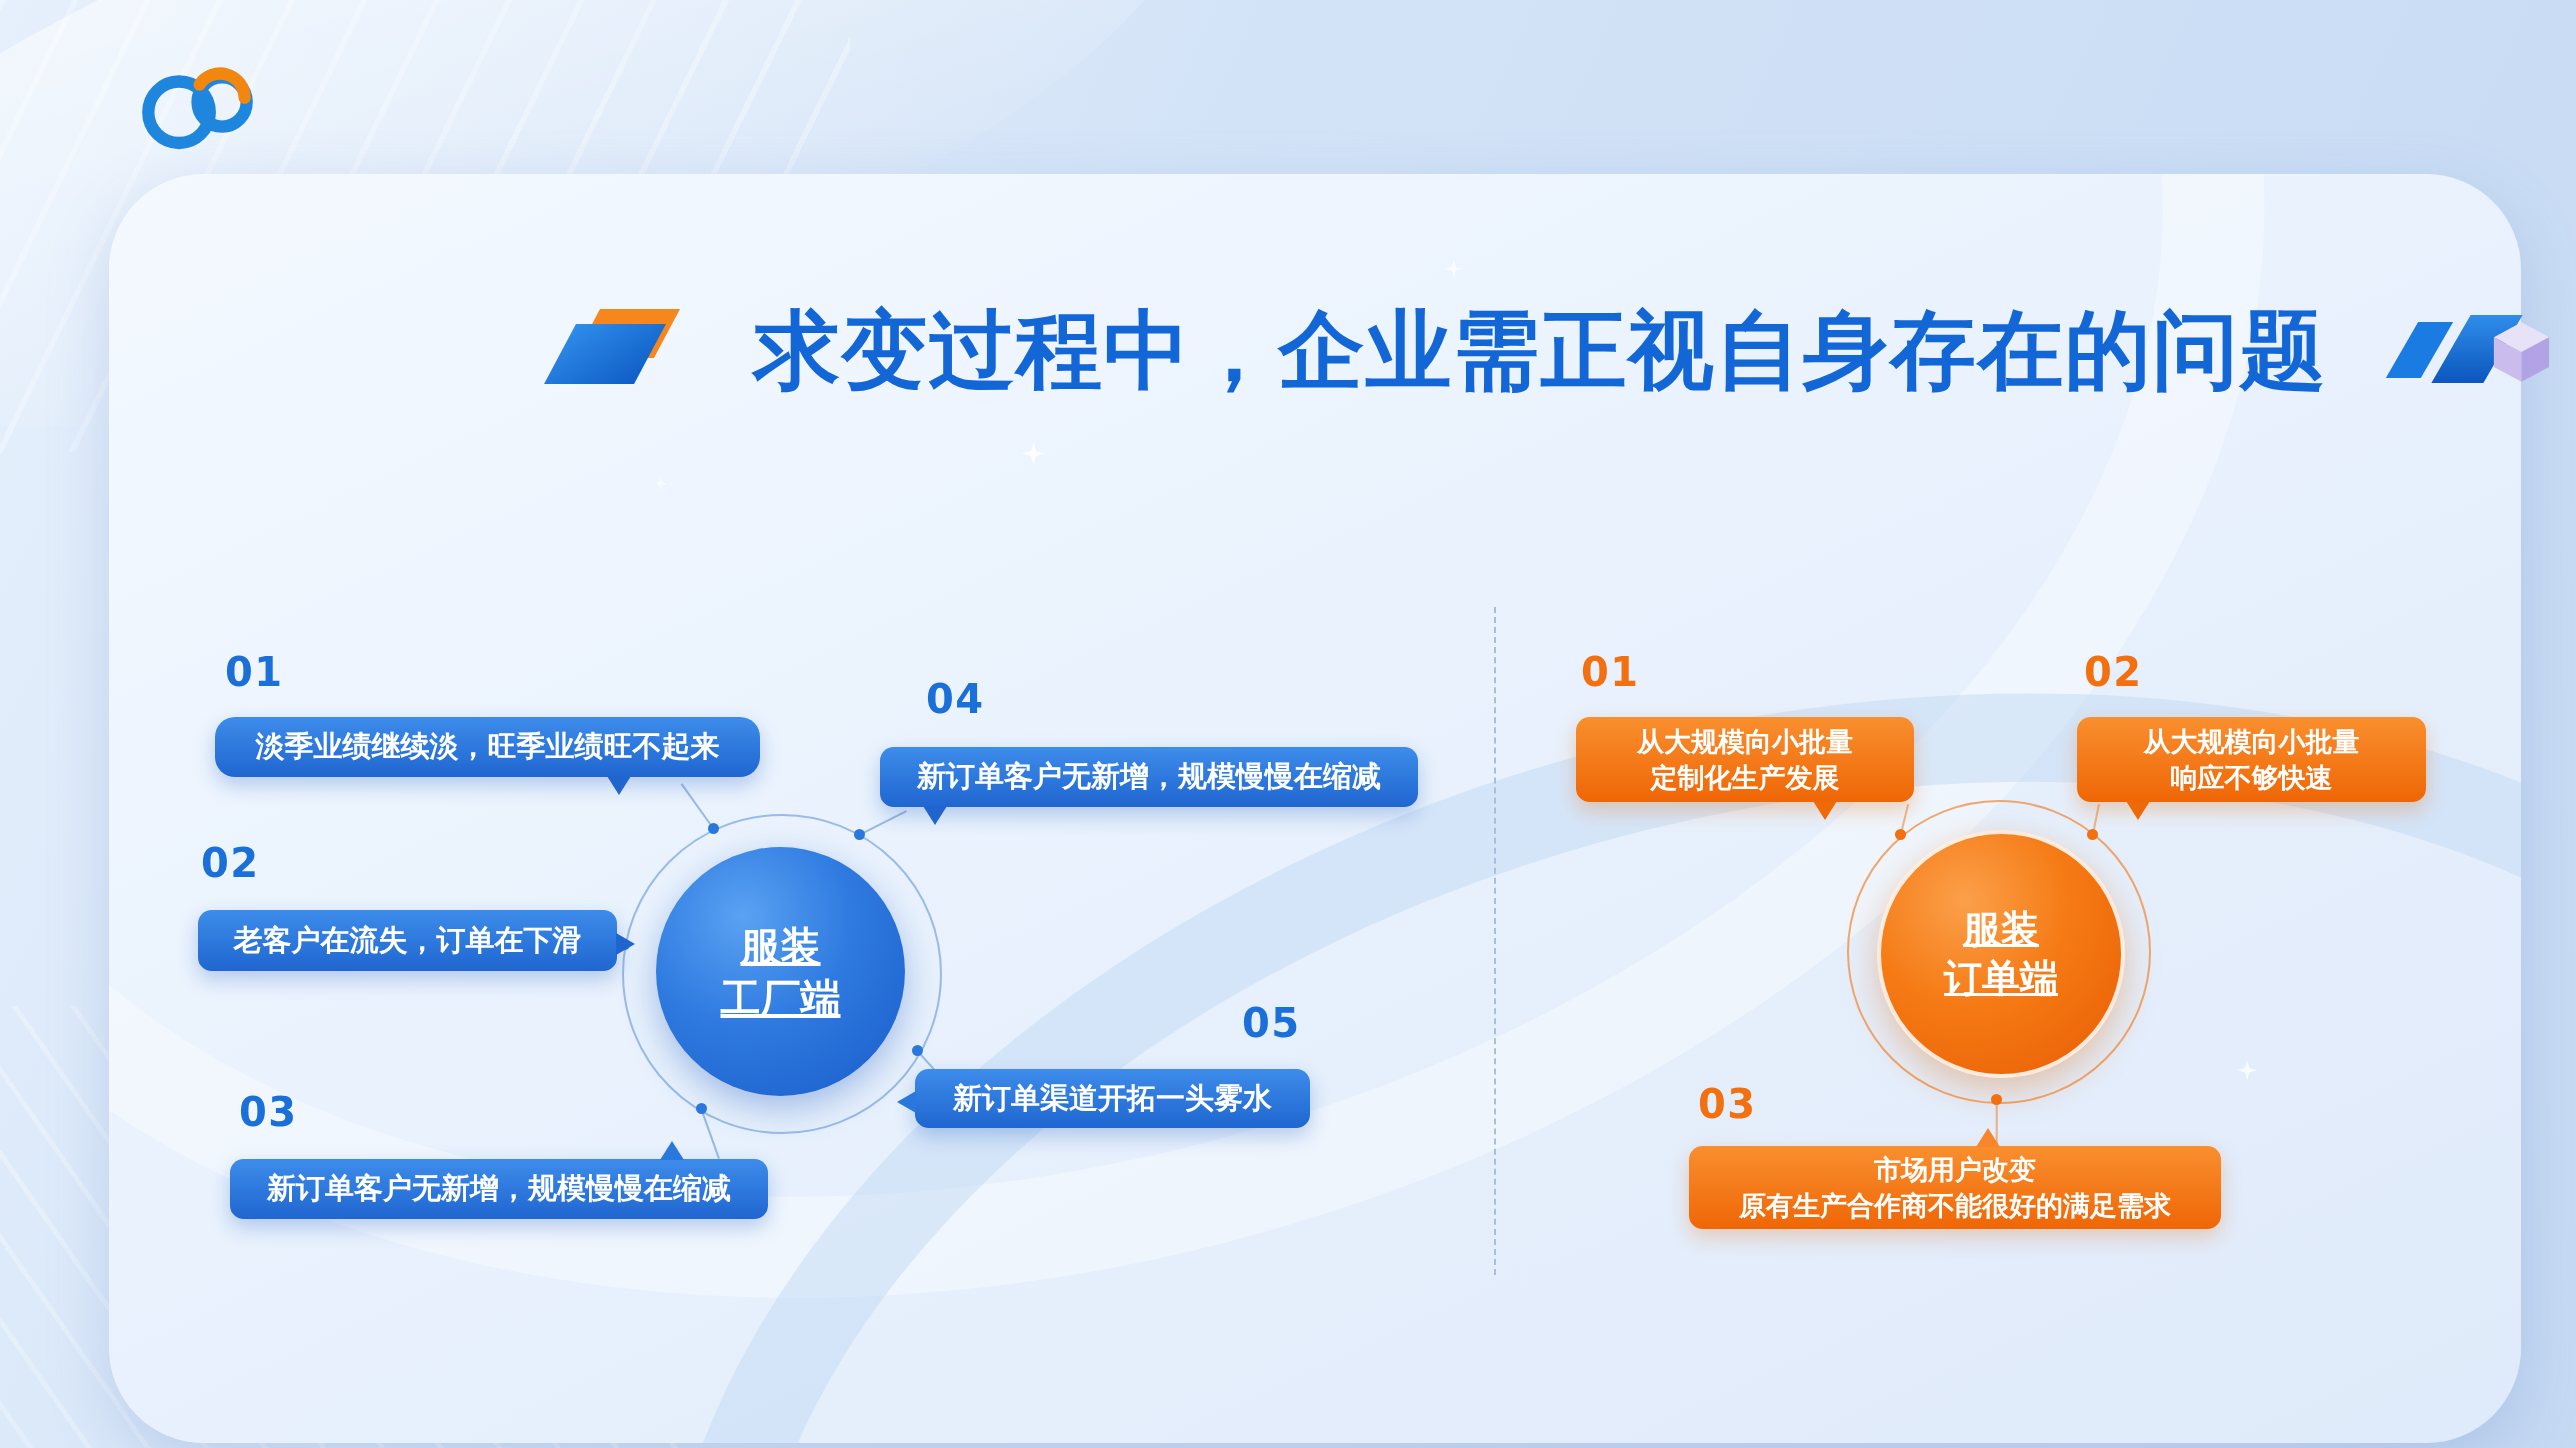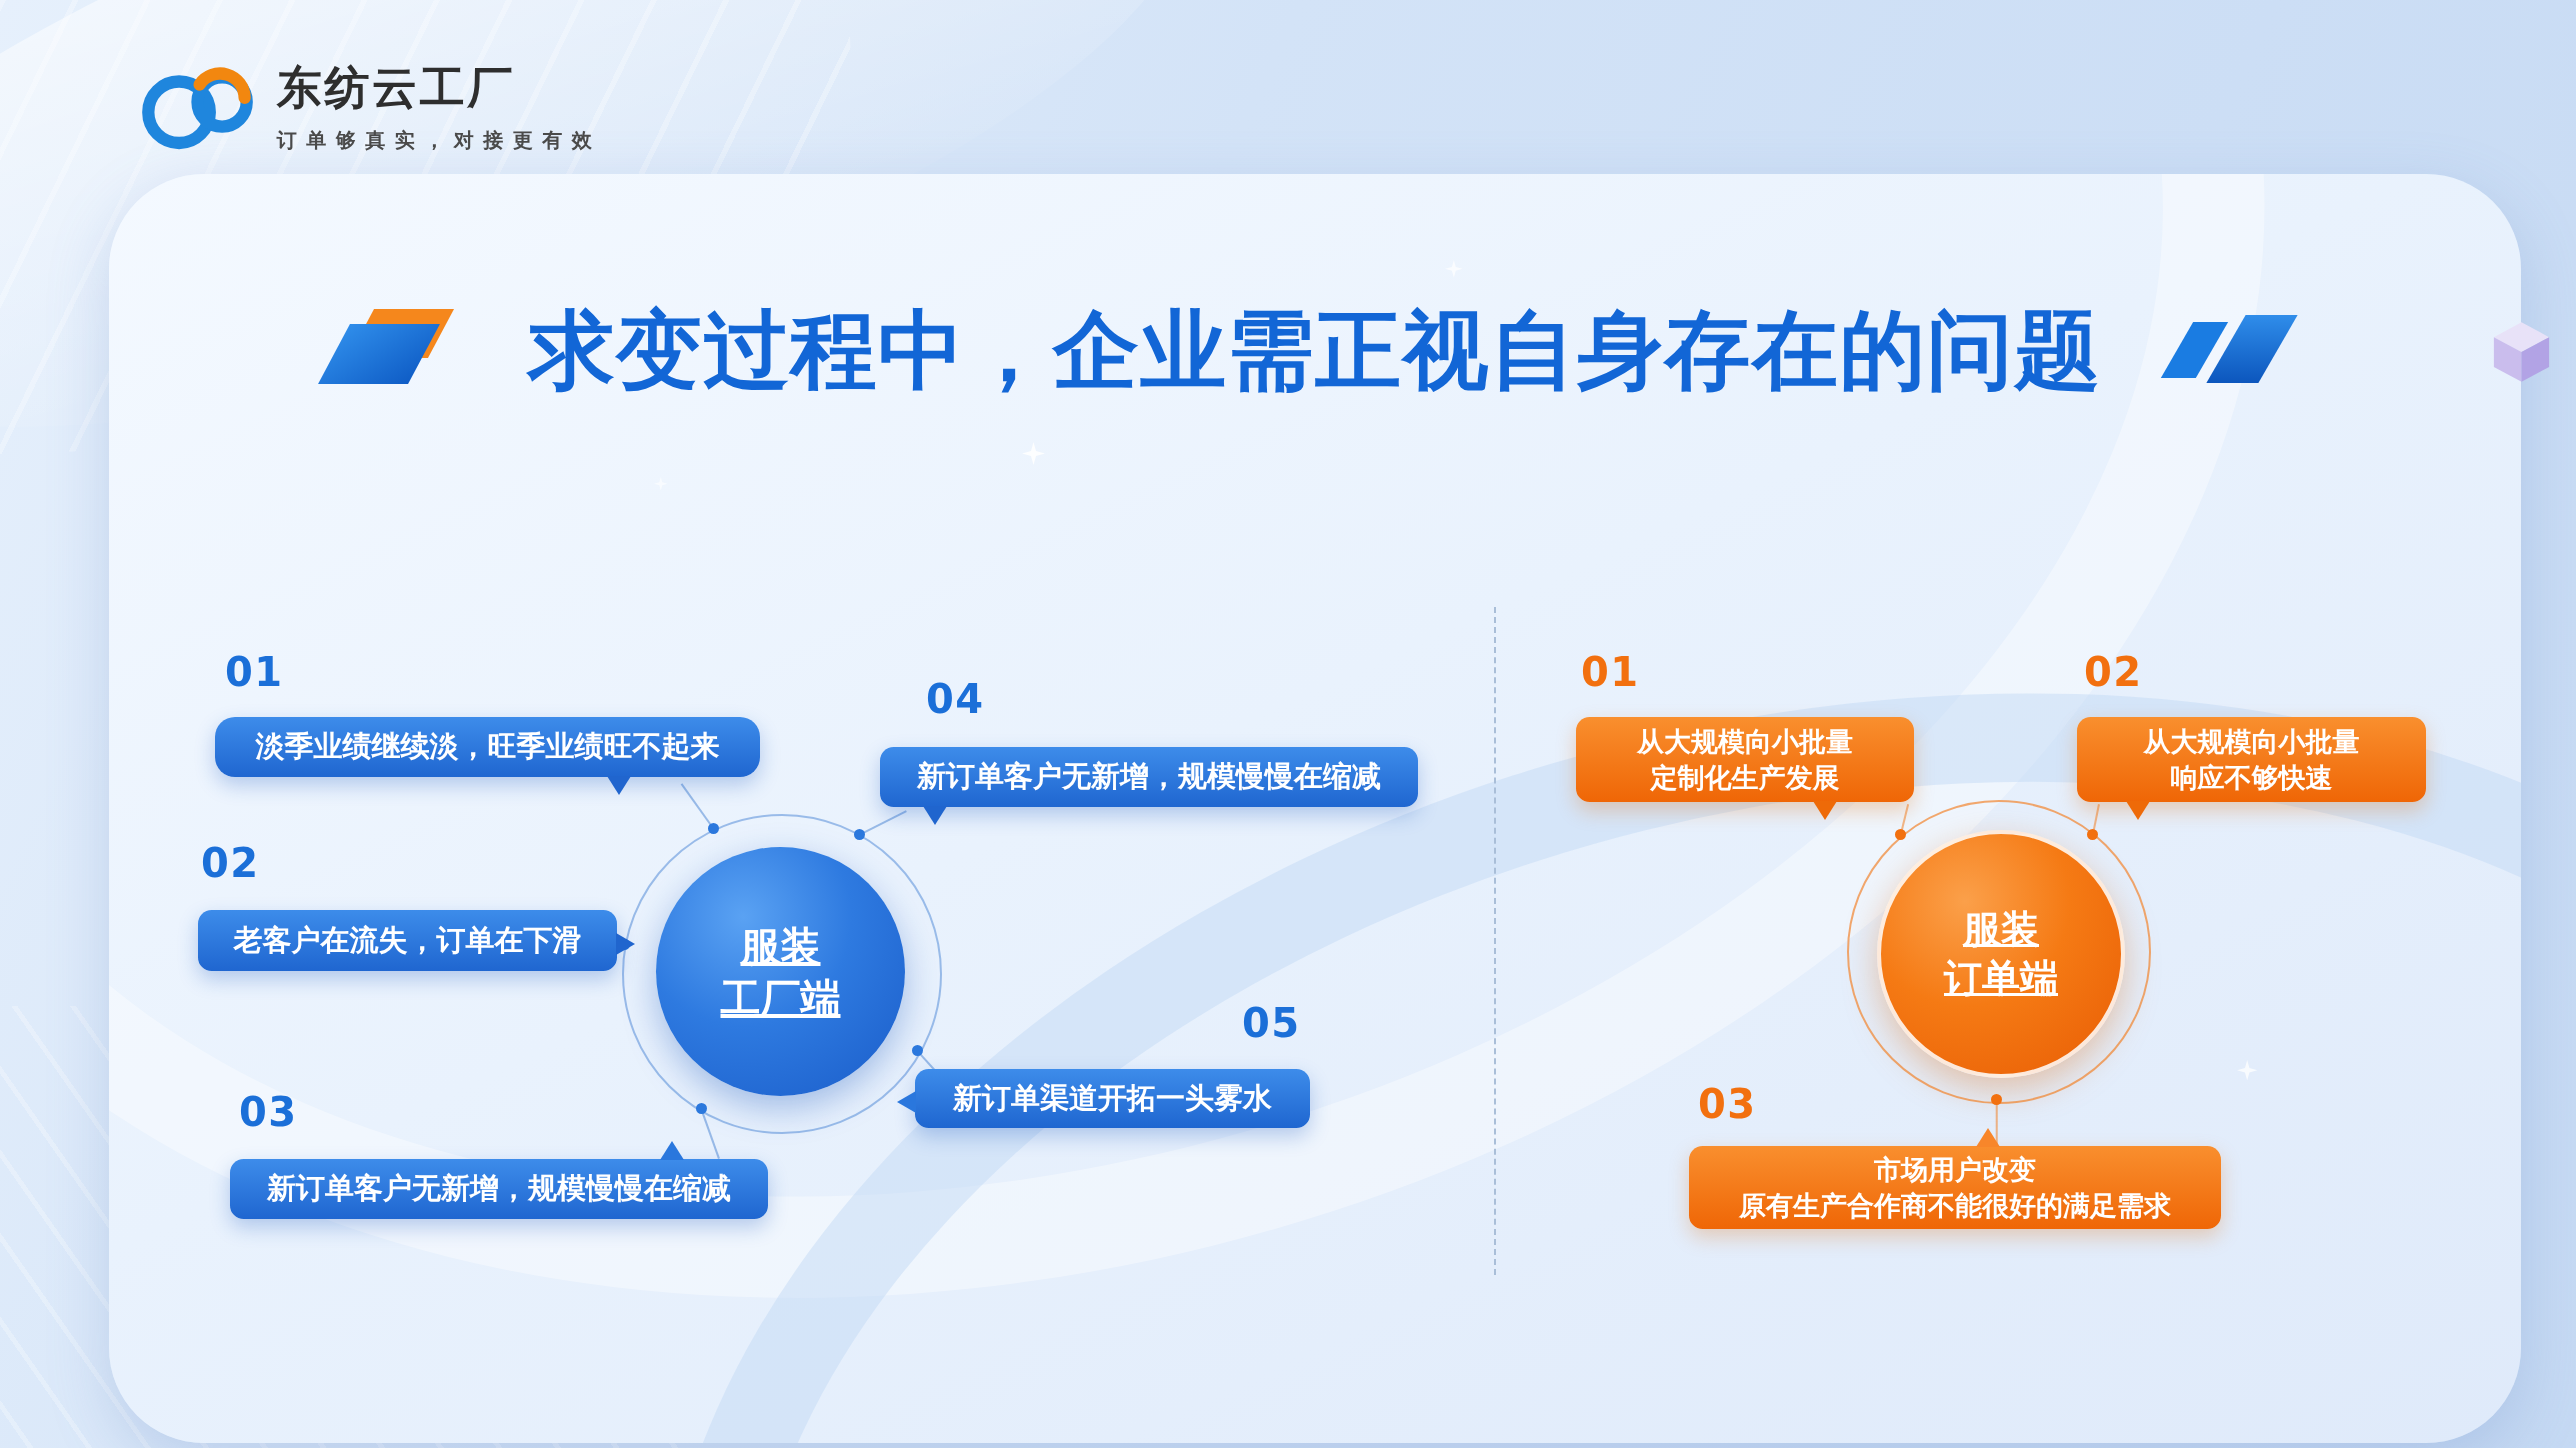--- a/index.html
+++ b/index.html
@@ -24,21 +24,21 @@
   .logo-tagline{font-size:20px;font-weight:700;color:#4a4a4a;letter-spacing:9.5px;margin-top:9.5px;}
   
   .panel{position:absolute;left:109px;top:174px;width:2412px;height:1269px;border-radius:95px;
     background:linear-gradient(155deg,#f4f9ff 0%,#e9f2fd 45%,#dfeafa 100%);
     box-shadow:0 20.4px 61px rgba(110,145,200,.28);overflow:hidden;}
   .swirl1{position:absolute;left:-341px;top:-681px;width:2317px;height:1567px;border-radius:50%;
     border:102px solid rgba(255,255,255,.38);transform:rotate(-16deg);pointer-events:none;}
   .swirl2{position:absolute;right:-477px;bottom:-886px;width:2181px;height:1431px;border-radius:50%;
     border:89px solid rgba(190,214,243,.45);transform:rotate(-14deg);pointer-events:none;}
   
-  .title-row{position:absolute;left:109px;top:293px;width:2412px;display:flex;justify-content:center;align-items:center;gap:75px;z-index:4;}
+  .title-row{position:absolute;left:109px;top:293px;width:2412px;display:flex;justify-content:flex-end;align-items:center;gap:75px;z-index:4;}
   .page-title{font-size:86px;font-weight:800;color:#1266d6;white-space:nowrap;letter-spacing:1.4px;margin:0;}
   .mark{position:relative;width:119px;height:75px;flex:0 0 auto;}
   .mark .mk{position:absolute;}
   .mark-left .mk-orange{left:27px;top:-5.5px;width:80px;height:49px;transform:skewX(-28deg);background:#f5871c;}
   .mark-left .mk-blue{left:0;top:9.5px;width:90px;height:60px;transform:skewX(-28deg);
     background:linear-gradient(135deg,#2f8dea,#0f5dc6);}
   .mark-right .mk-b1{left:0;top:8.2px;width:35px;height:56px;transform:skewX(-30deg);background:#1a7ce2;}
   .mark-right .mk-b2{left:49px;top:1.4px;width:52px;height:68px;transform:skewX(-30deg);
     background:linear-gradient(180deg,#2f8dea,#0c56bd);}
   
@@ -107,24 +107,20 @@
   <div class="bg-band"></div>
   <div class="bg-streaks tl"></div>
   <div class="bg-streaks bl"></div>
 
   <div class="logo">
     <svg class="logo-icon" viewBox="0 0 120 105">
       <circle cx="42" cy="62" r="30" fill="none" stroke="#1f86dd" stroke-width="12"></circle>
       <circle cx="84" cy="52" r="24" fill="none" stroke="#1f86dd" stroke-width="12"></circle>
       <path d="M62 35 A24 24 0 0 1 106 48" fill="none" stroke="#f2870f" stroke-width="12" stroke-linecap="round"></path>
     </svg>
-    <div>
-      <div class="logo-name">东纺云工厂</div>
-      <div class="logo-tagline">订单够真实，对接更有效</div>
-    </div>
   </div>
 
   <div class="panel">
     <div class="swirl1"></div>
     <div class="swirl2"></div>
   </div>
 
   <div class="title-row">
     <div class="mark mark-left">
       <div class="mk mk-orange"></div>

